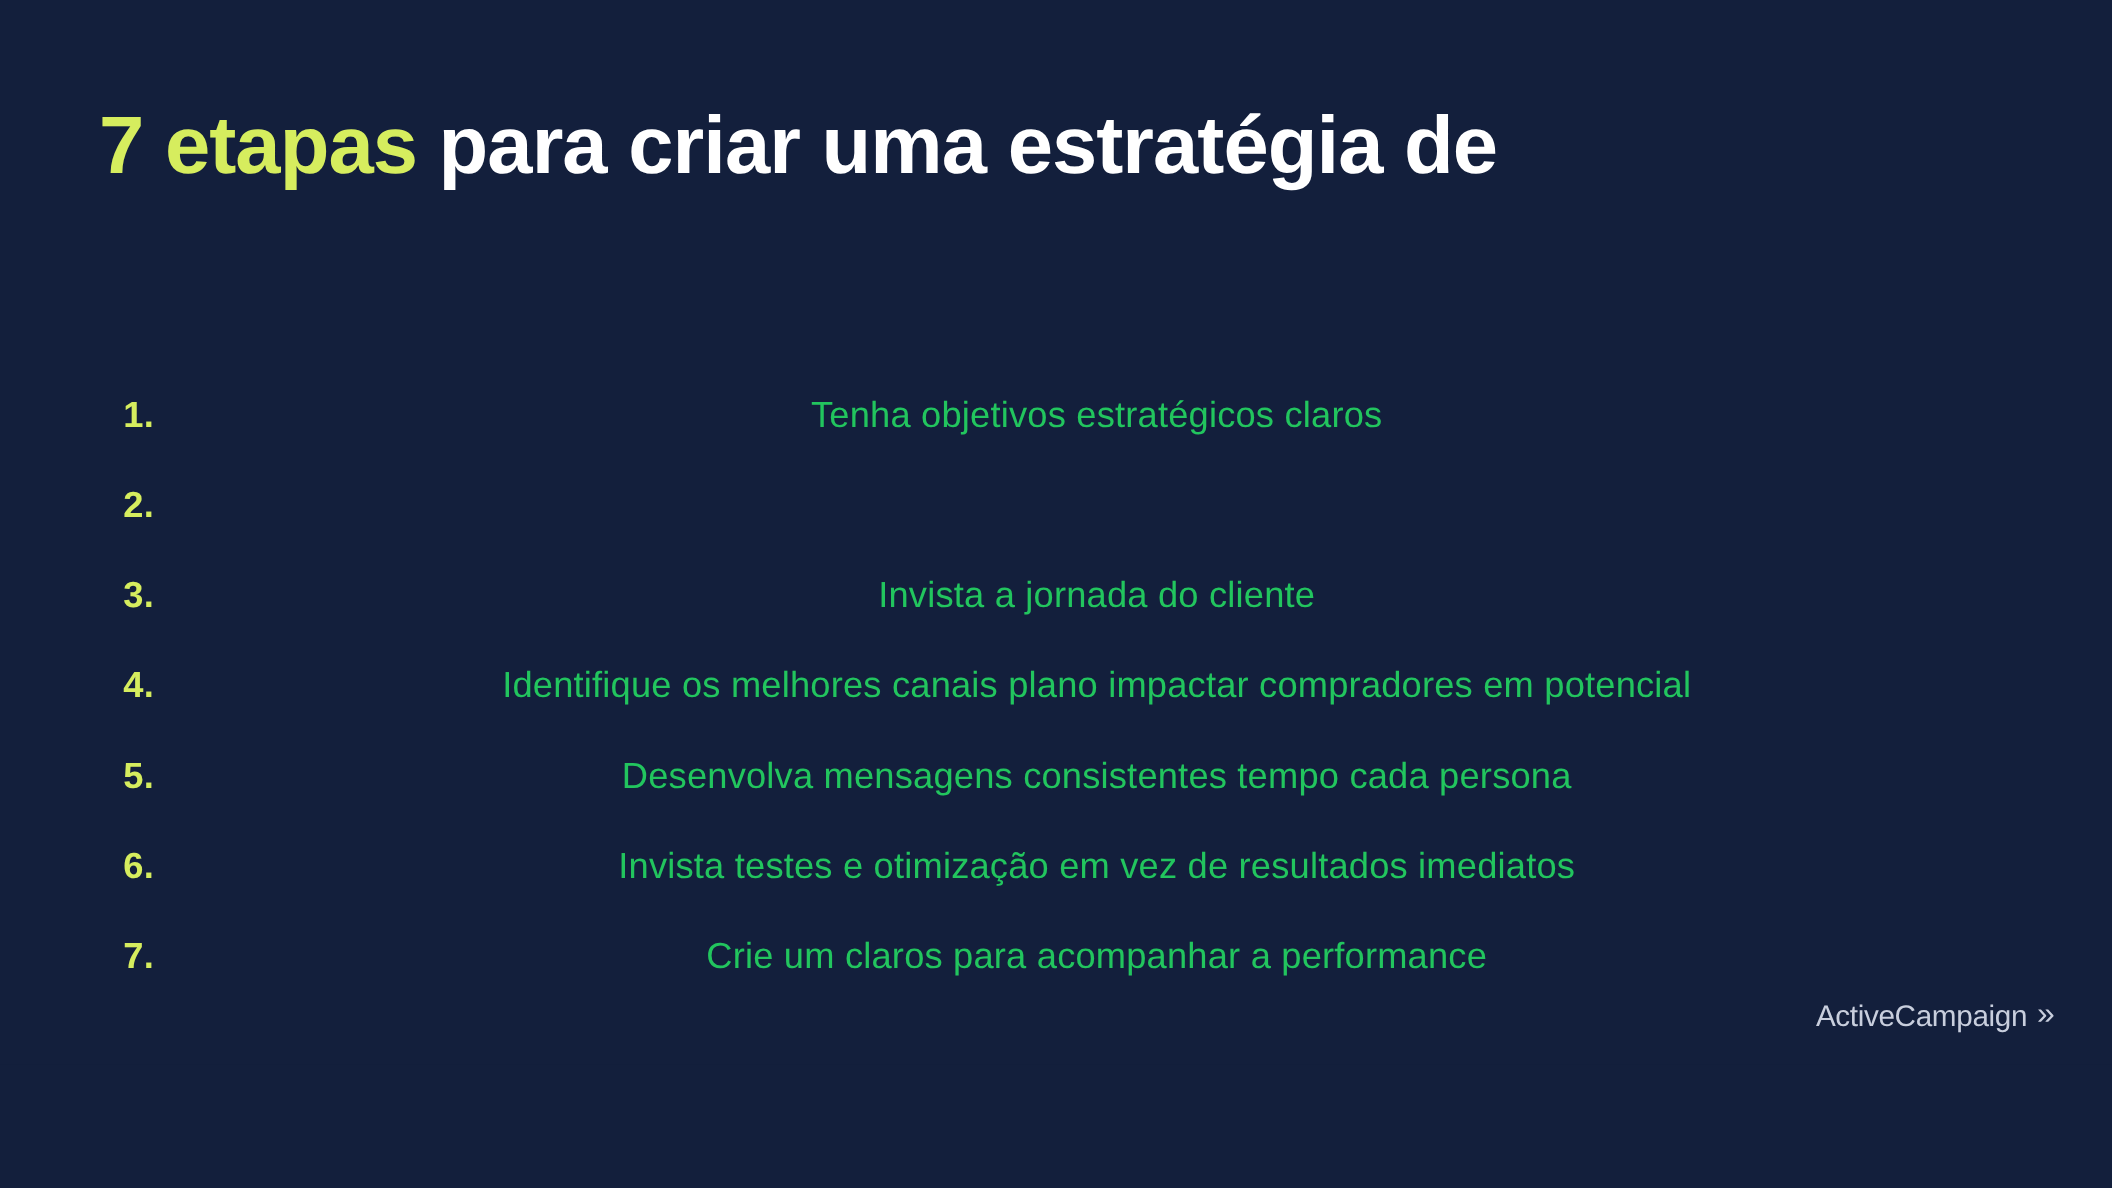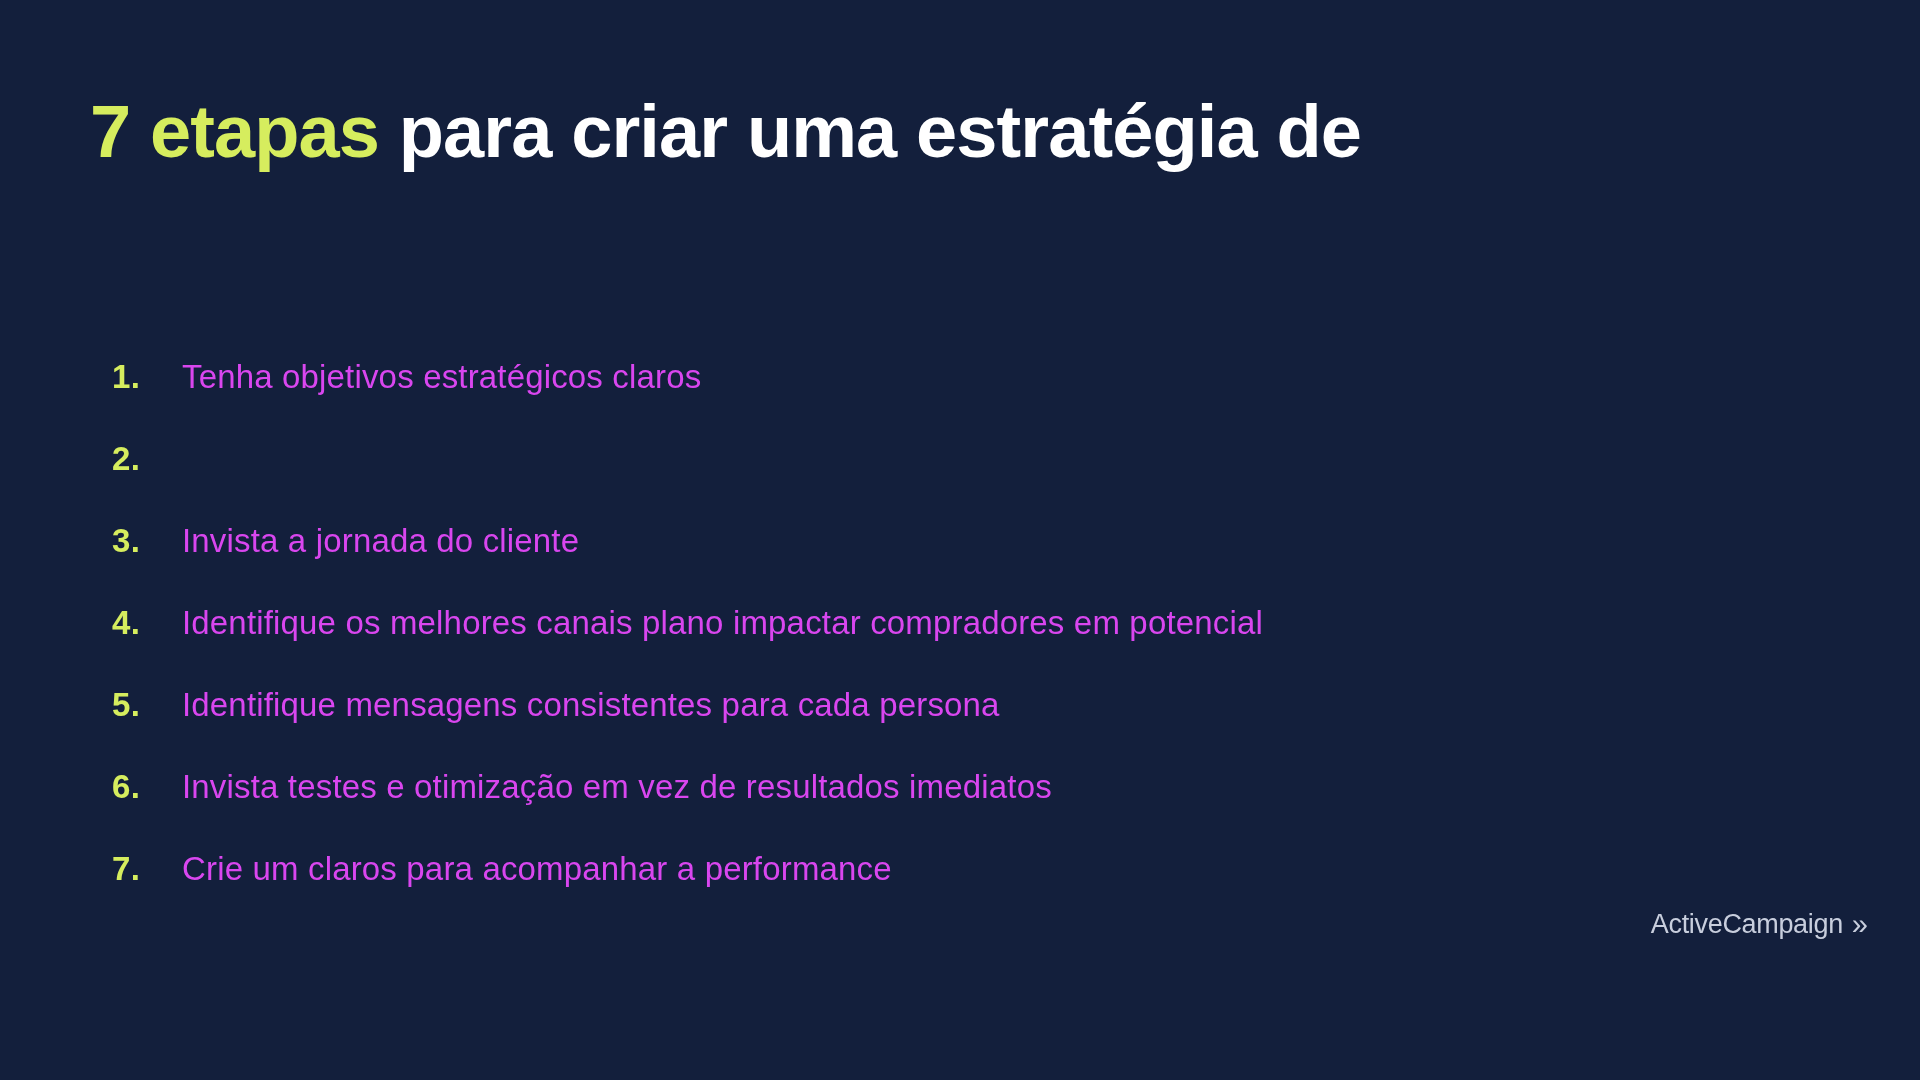--- a/index.html
+++ b/index.html
@@ -72,32 +72,33 @@
     font-size:33px;
     color:#d6ed5e;
     letter-spacing:0.01em;
   }
 
   .item-text {
     flex:1 1 auto;
     font-family:"Liberation Sans", sans-serif;
     font-weight:400;
     font-size:33px;
-    color:#d946ef;
+    color:#22c55e;
     letter-spacing:0.005em;
     white-space:nowrap;
+    text-align:center;
   }
 
   
   .logo {
     position:absolute;
     right:52px;
     bottom:28px;
     display:flex;
-    align-items:flex-end;
+    align-items:flex-start;
     gap:9px;
   }
 
   .logo-wordmark {
     font-family:"Liberation Sans", sans-serif;
     font-weight:400;
     font-size:27px;
     letter-spacing:-0.012em;
     color:#c8cedd;
   }
@@ -133,21 +134,21 @@
     <li class="list-item">
       <span class="item-number">3.</span>
       <span class="item-text">Invista a jornada do cliente</span>
     </li>
     <li class="list-item">
       <span class="item-number">4.</span>
       <span class="item-text">Identifique os melhores canais plano impactar compradores em potencial</span>
     </li>
     <li class="list-item">
       <span class="item-number">5.</span>
-      <span class="item-text">Identifique mensagens consistentes para cada persona</span>
+      <span class="item-text">Desenvolva mensagens consistentes tempo cada persona</span>
     </li>
     <li class="list-item">
       <span class="item-number">6.</span>
       <span class="item-text">Invista testes e otimização em vez de resultados imediatos</span>
     </li>
     <li class="list-item">
       <span class="item-number">7.</span>
       <span class="item-text">Crie um claros para acompanhar a performance</span>
     </li>
   </ol>

